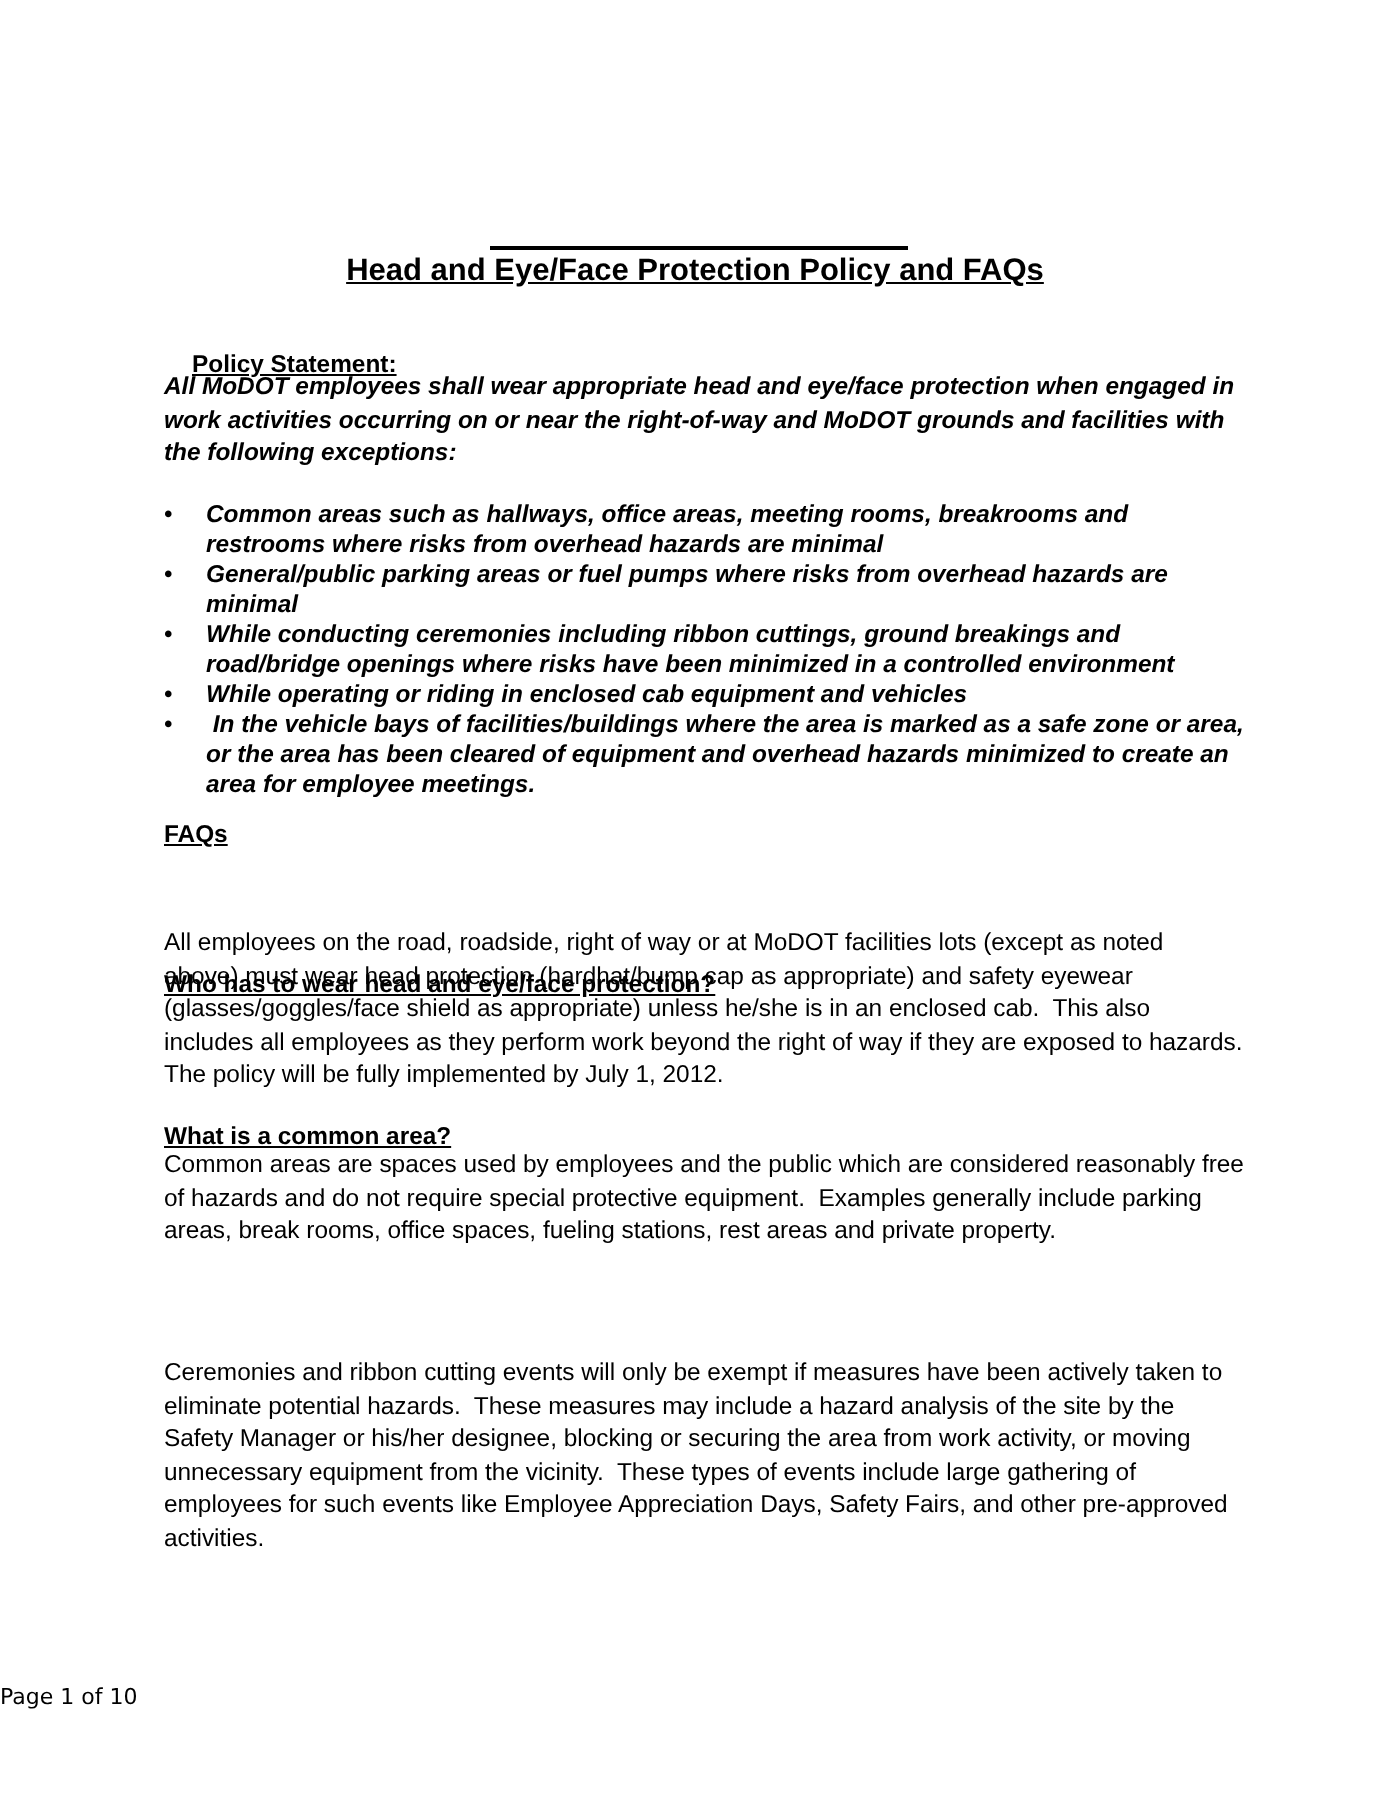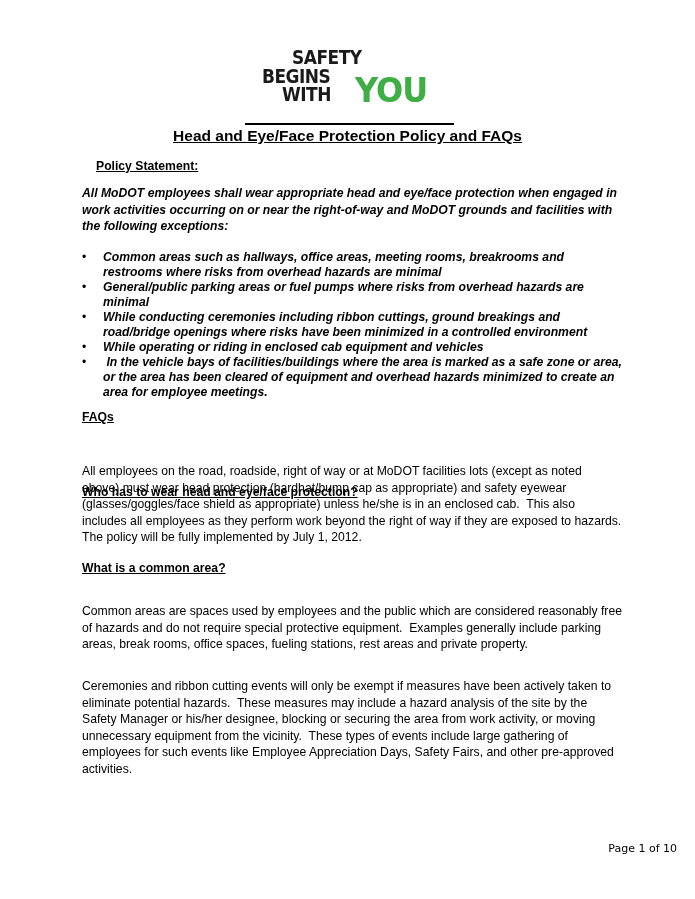--- a/index.html
+++ b/index.html
@@ -13,48 +13,42 @@
   .logo .l3 { position: absolute; left: 20px; top: 37px; font-size: 17px; letter-spacing: -0.5px; line-height: 18px; color: #1a1a1a; transform: scaleY(1.15); transform-origin: top left; }
   .logo .you { position: absolute; left: 93px; top: 27px; font-size: 32px; line-height: 32px; color: #3fae45; letter-spacing: -1px; transform: scaleY(1.05); transform-origin: top left; }
 
   .title-rule { position: absolute; left: 245px; top: 123px; width: 209px; height: 2px; background: #000; }
   .doc-title { position: absolute; left: 0; width: 695px; top: 127px; text-align: center; font-family: "Liberation Sans", sans-serif; font-weight: bold; font-size: 15.5px; text-decoration: underline; line-height: 18px; }
 
   .body-text { position: absolute; left: 82px; width: 540px; font-family: "Liberation Sans", sans-serif; font-size: 12.2px; line-height: 16.6px; }
   .heading { font-weight: bold; text-decoration: underline; }
   .italic-bold { font-weight: bold; font-style: italic; }
 
-  .policy-heading { top: 158px; padding-left: 14px; }
+  .policy-heading { top: 174px; padding-left: 14px; }
   .policy-statement { top: 185px; }
 
   .exceptions { position: absolute; left: 82px; top: 250px; width: 540px; margin: 0; padding: 0; list-style: none; font-family: "Liberation Sans", sans-serif; font-size: 12.2px; line-height: 15px; font-weight: bold; font-style: italic; }
   .exceptions li { position: relative; padding-left: 21px; }
   .exceptions .bullet { position: absolute; left: 0; top: 0; font-style: normal; font-weight: normal; }
 
   .faqs-heading { top: 409px; }
   .q1 { top: 436px; margin-top: 48px; }
   .a1 { top: 463px; }
   .q2 { top: 560px; }
-  .a2 { top: 603px; }
+  .a2 { top: 574px; }
   .q3 { top: 651px; }
   .a3 { top: 678px; }
 
-  .footer { position: absolute; left: 0; width: 677px; top: 842px; text-align: right; font-family: "DejaVu Sans", sans-serif; font-size: 11px; line-height: 14px; }
+  .footer { position: absolute; left: 0; width: 677px; top: 842px; text-align: left; font-family: "DejaVu Sans", sans-serif; font-size: 11px; line-height: 14px; }
 </style>
 </head>
 <body>
 
 <div class="page">
 
-  <div class="logo">
-    <span class="l1">SAFETY</span>
-    <span class="l2">BEGINS</span>
-    <span class="l3">WITH</span>
-    <span class="you" style="color: rgb(63, 174, 69);">YOU</span>
-  </div>
 
   <div class="title-rule"></div>
   <div class="doc-title">Head and Eye/Face Protection Policy and FAQs</div>
 
   <div class="body-text heading policy-heading">Policy Statement:</div>
   <div class="body-text italic-bold policy-statement">All MoDOT employees shall wear appropriate head and eye/face protection when engaged in work activities occurring on or near the right-of-way and MoDOT grounds and facilities with the following exceptions:</div>
 
   <ul class="exceptions">
     <li><span class="bullet">•</span><span>Common areas such as hallways, office areas, meeting rooms, breakrooms and restrooms where risks from overhead hazards are minimal</span></li>
     <li><span class="bullet">•</span><span>General/public parking areas or fuel pumps where risks from overhead hazards are minimal</span></li>

